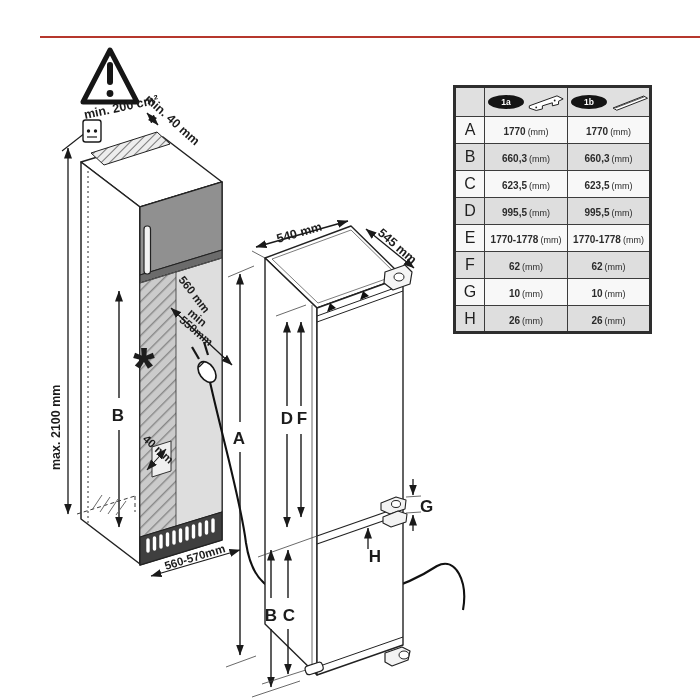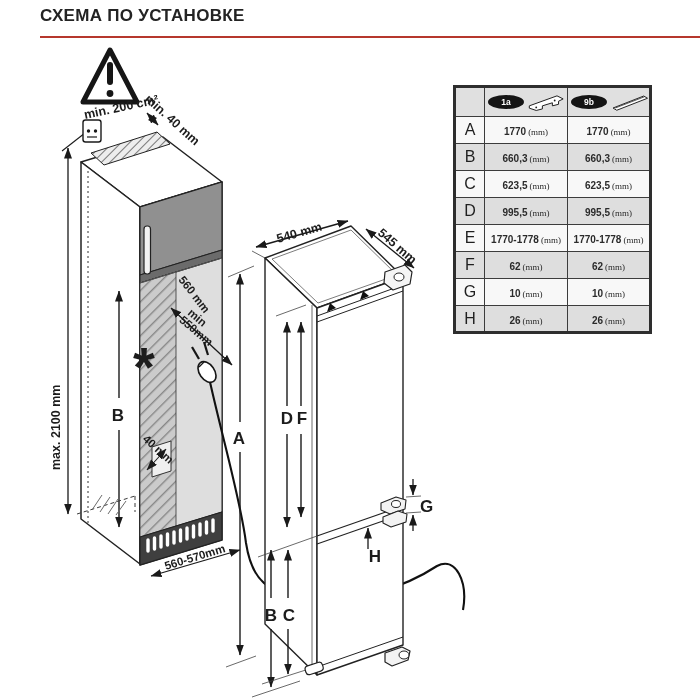--- a/index.html
+++ b/index.html
@@ -21,31 +21,30 @@
   .dim-table td{border:1.6px solid #3c3c3c;text-align:center;vertical-align:middle;padding:0;}
   .dim-table col.c-lbl{width:30px;}
   .dim-table col.c-v{width:83px;}
   .dim-table tr{height:27px;}
   .dim-table tr.hdr-row{height:30px;}
   .hdr-cell{background:#e0e0e0;}
   .row-odd td{background:#f8f8f8;}
   .row-even td{background:#dedede;}
   .lbl-cell{font-size:16px;color:#1f1f1f;}
   .num{font-size:10px;font-weight:bold;color:#2b2b2b;}
-  .unit{font-size:9px;color:#2b2b2b;margin-left:2px;font-family:Liberation Serif, serif;}
+  .unit{font-size:9px;color:#2b2b2b;margin-left:2px;}
   .hdr-inner{display:flex;align-items:center;justify-content:flex-start;gap:3px;padding-left:3px;}
   .badge{display:inline-flex;align-items:center;justify-content:center;width:36px;height:14px;
          border-radius:50%;background:#141414;color:#fff;font-size:8.5px;font-weight:bold;flex:0 0 auto;}
 </style>
 </head>
 <body>
 
 <div class="stage">
 
-  <div class="page-title">СХЕМА ПО УСТАНОВКЕ</div>
   <div class="title-rule"></div>
 
   <svg class="diagram-svg" width="700" height="700" viewBox="0 0 700 700">
     <defs>
       <marker id="ah" viewBox="0 0 11 8" refX="10.5" refY="4" markerWidth="11" markerHeight="8" markerUnits="userSpaceOnUse" orient="auto-start-reverse">
         <path d="M0,0 L11,4 L0,8 Z" fill="#1a1a1a"></path>
       </marker>
       <marker id="ahF" viewBox="0 0 11 9" refX="9" refY="4.5" markerWidth="17" markerHeight="14" markerUnits="userSpaceOnUse" orient="auto">
         <path d="M0,0 L11,4.5 L0,9 Z" fill="#141414"></path>
       </marker>
@@ -244,21 +243,21 @@
           <span class="badge">1a</span>
           <svg width="52" height="26" viewBox="0 0 52 26">
             <path d="M3,18 L39,5 L47,9 L41,12 L41,16 L33,18 L33,14 L20,18 L20,22 L12,24 L3,21 Z" fill="#fff" stroke="#222" stroke-width="1.3" stroke-linejoin="round"></path>
             <circle cx="12" cy="20" r="1.2" fill="#222"></circle>
                 <circle cx="36" cy="11" r="1.2" fill="#222"></circle>
           </svg>
         </div>
       </td>
       <td class="hdr-cell">
         <div class="hdr-inner">
-          <span class="badge">9b</span>
+          <span class="badge">1b</span>
           <svg width="52" height="26" viewBox="0 0 52 26">
             <path d="M4,21 L45,5 L50,8 L9,24 Z" fill="#fff" stroke="#222" stroke-width="1.3" stroke-linejoin="round"></path>
             <line x1="7" y1="21" x2="46" y2="6" stroke="#222" stroke-width="1"></line>
           </svg>
         </div>
       </td>
     </tr>
 
     <tr class="row-odd">
       <td class="lbl-cell">A</td>

